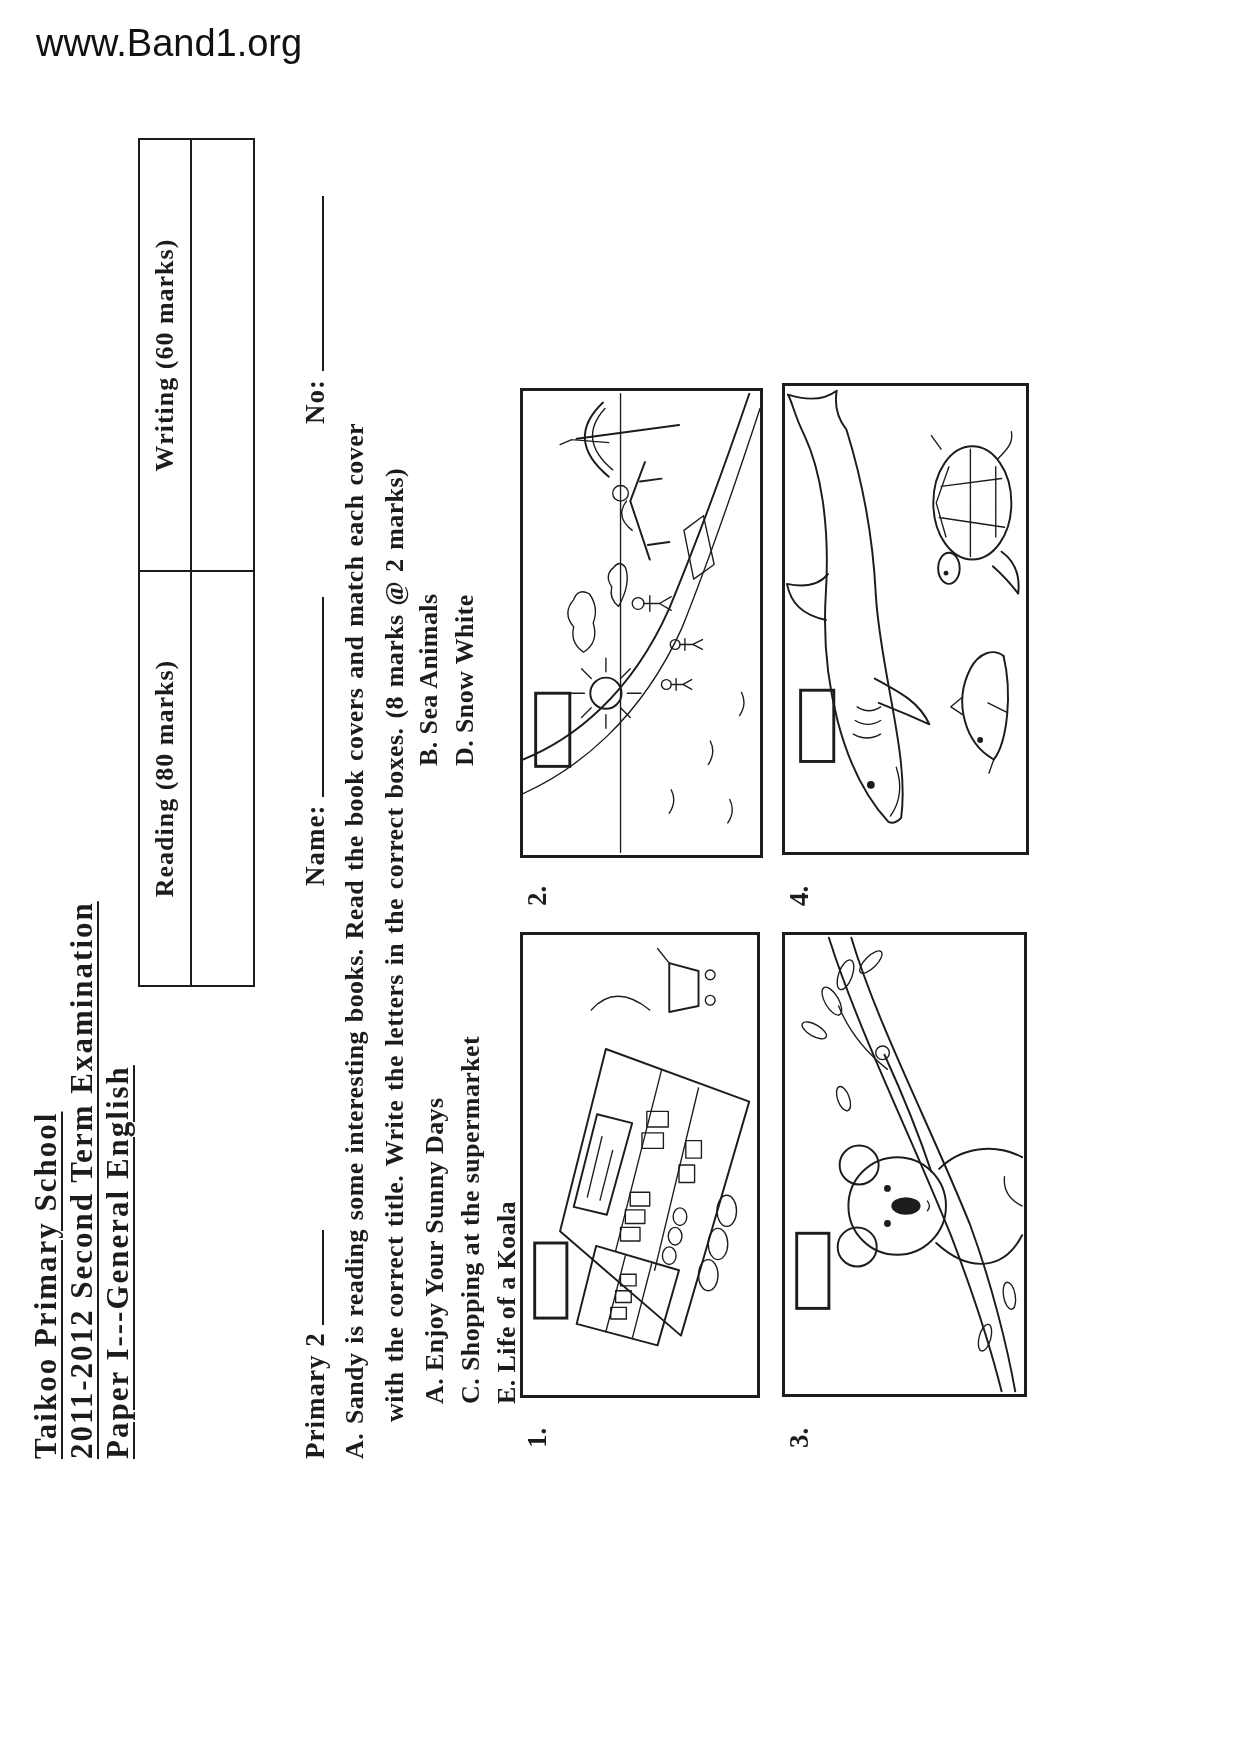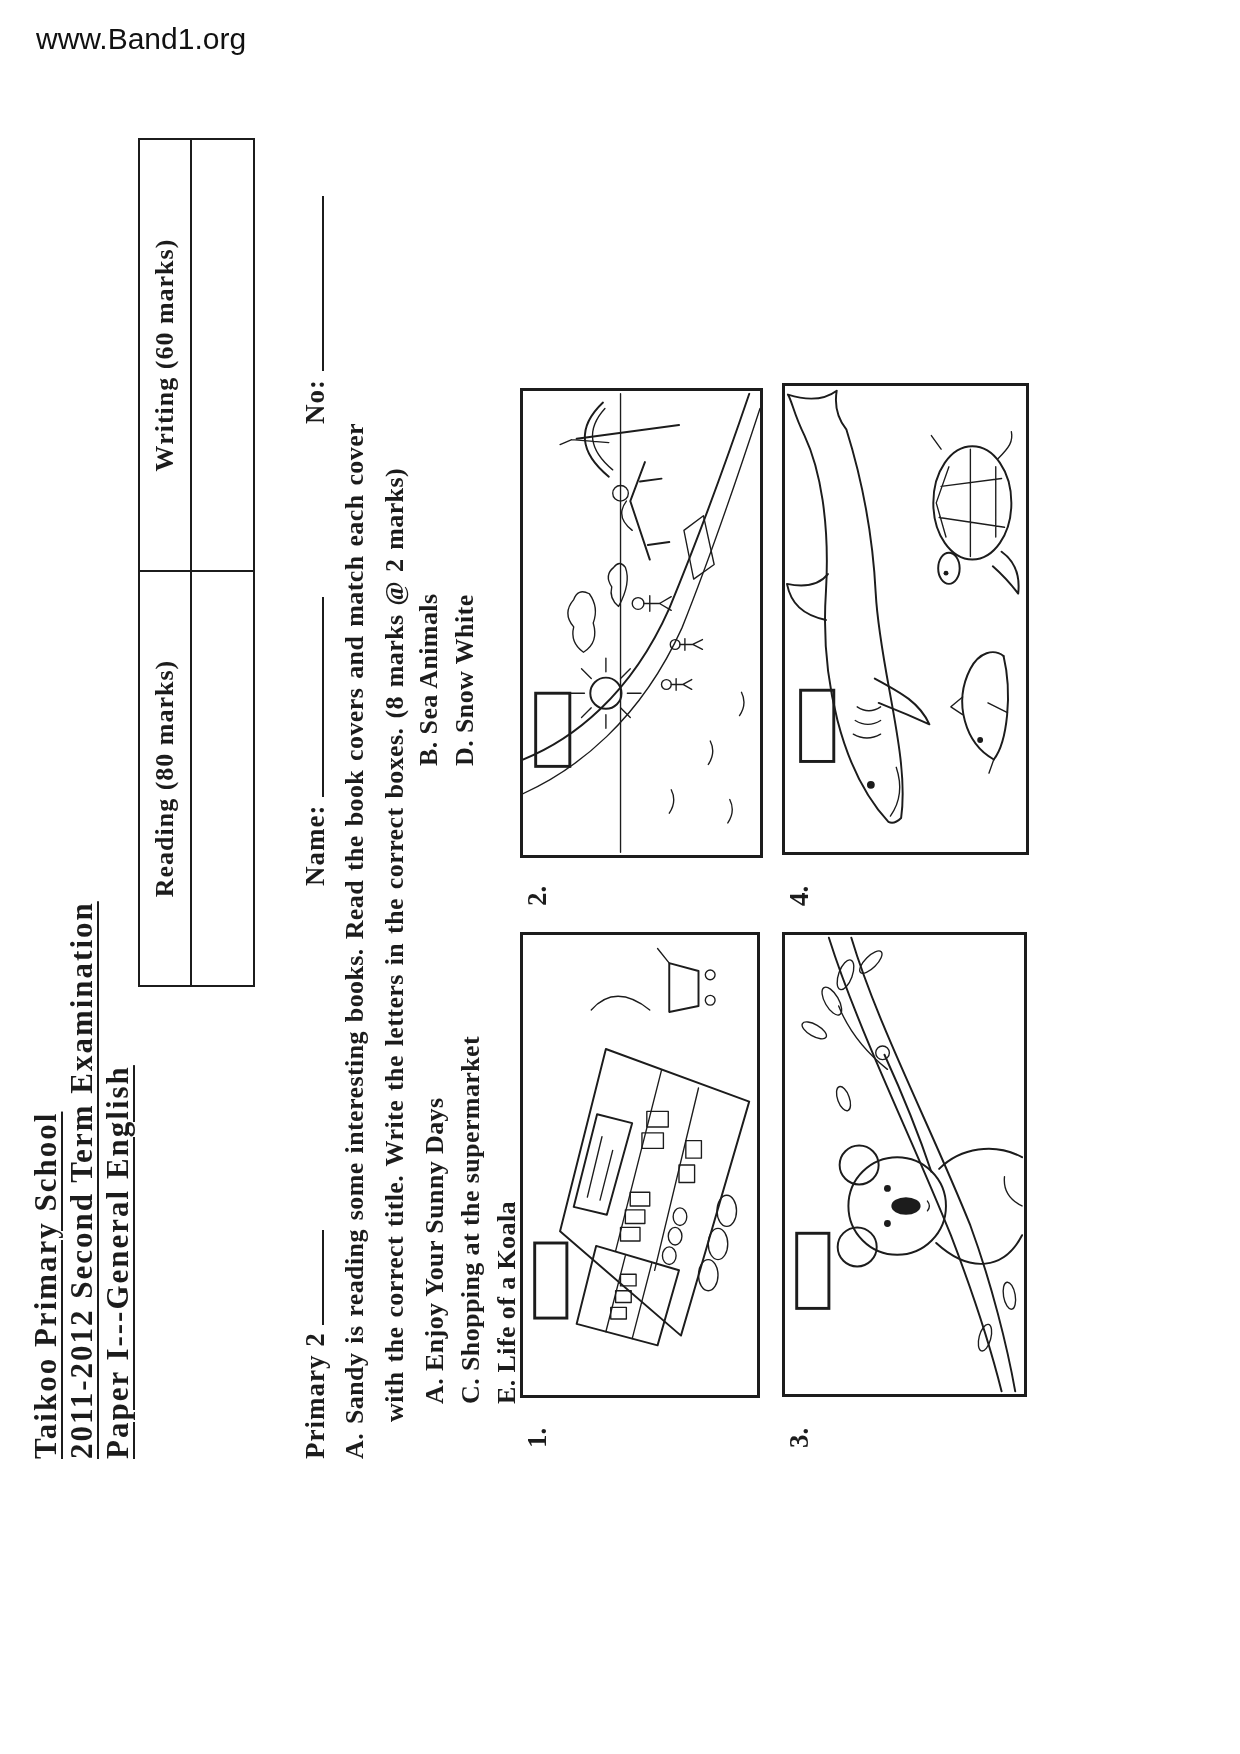--- a/index.html
+++ b/index.html
@@ -1,21 +1,21 @@
 <!DOCTYPE html>
 <html><head>
 <meta charset="utf-8">
 <style>
   html,body{margin:0;padding:0;background:#ffffff;}
   body{width:1240px;height:1754px;overflow:hidden;position:relative;
        font-family:"Liberation Serif","DejaVu Serif",serif;color:#1c1c1c;}
 
   
   .watermark{position:absolute;left:36px;top:22px;font-family:"Liberation Sans","DejaVu Sans",sans-serif;
-             font-size:30px;color:#111;}
+             font-size:38px;color:#111;}
 
   
   .sheet{position:absolute;left:0;top:0;width:1754px;height:1240px;
          transform-origin:0 0;transform:rotate(-90deg) translate(-1754px,0);}
   .sheet *{box-sizing:border-box;}
   .abs{position:absolute;}
 
   .title-line{font-weight:bold;font-size:31px;letter-spacing:2px;
               text-decoration:underline;text-decoration-thickness:2px;text-underline-offset:5px;
               white-space:nowrap;line-height:36px;}

